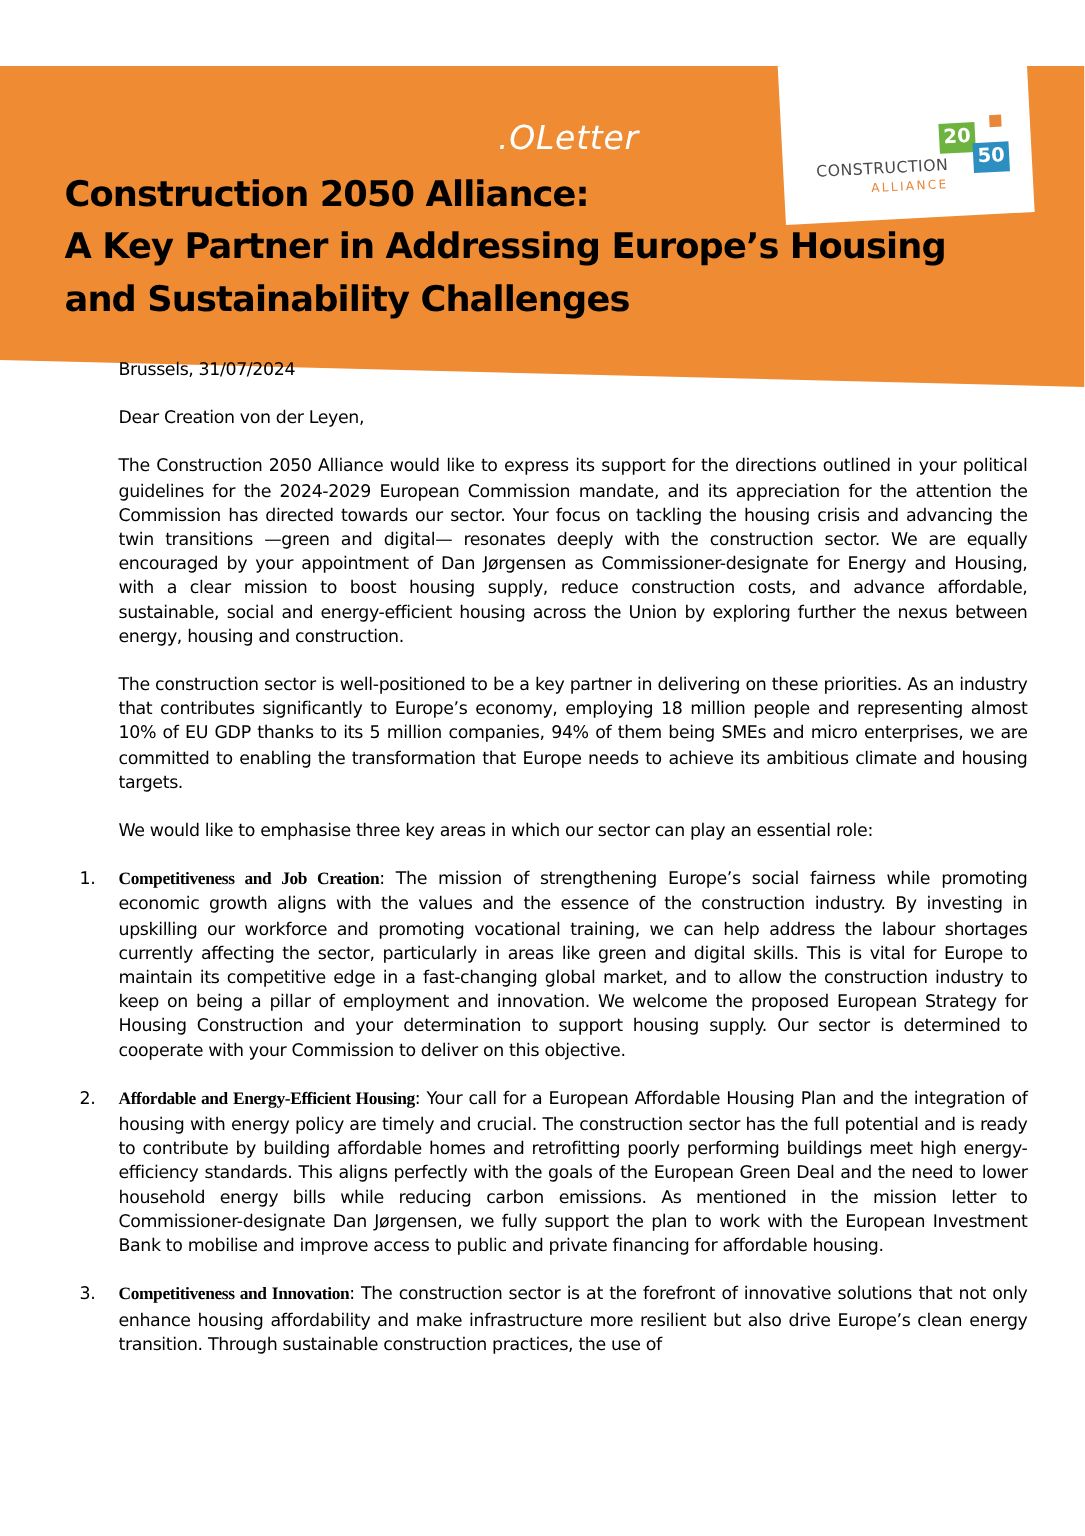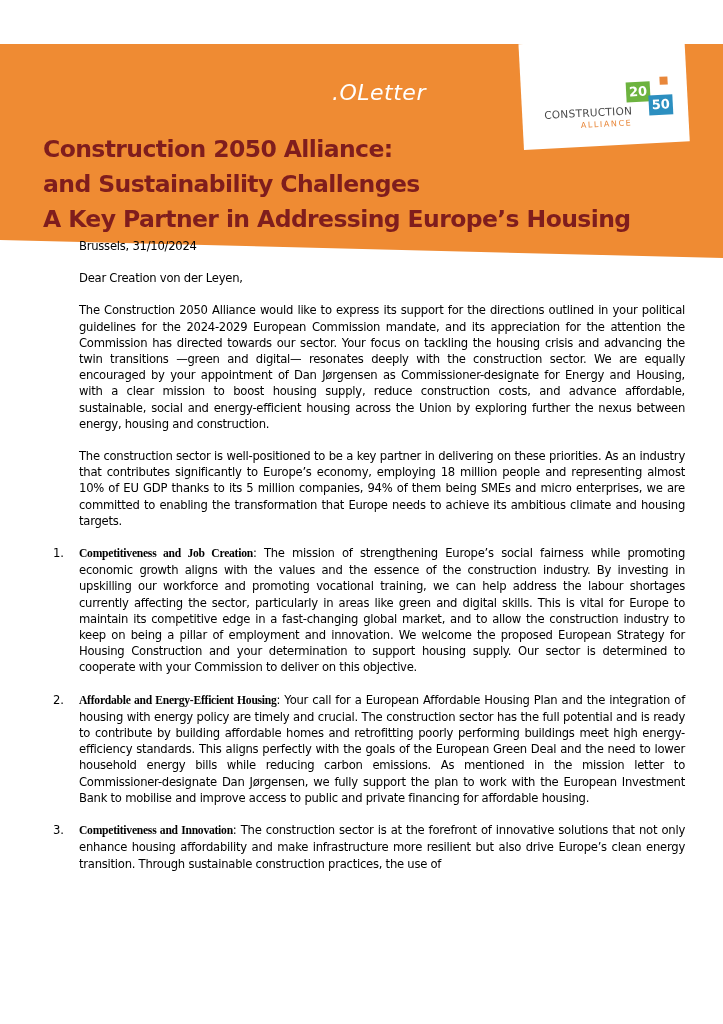--- a/index.html
+++ b/index.html
@@ -31,23 +31,23 @@
       color: #fff; font-size: 13px; font-weight: bold; line-height: 20px; text-align: center;
     }
     .logo-50 {
       position: absolute; left: 127px; top: 58px; width: 24px; height: 20px; background: #2c8fc0;
       color: #fff; font-size: 13px; font-weight: bold; line-height: 20px; text-align: center;
     }
     .logo-sq {
       position: absolute; left: 139px; top: 40px; width: 8px; height: 8px; background: #e8873a;
     }
     .title {
-      position: absolute; left: 43px; top: 88px; width: 640px;
+      position: absolute; left: 43px; top: 68px; width: 640px;
       font-family: "DejaVu Sans", sans-serif; font-weight: bold; font-size: 23.5px; line-height: 35px;
-      color: #7f1d1d; letter-spacing: -0.6px;
+      color: #000000; letter-spacing: -0.6px;
     }
     .content {
       position: absolute; left: 79px; top: 238px; width: 606px;
       font-family: "DejaVu Sans", sans-serif; font-size: 11.6px; line-height: 16.2px;
       text-align: justify; letter-spacing: -0.25px;
     }
     .content p { margin: 0 0 16px 0; }
     ol { margin: 0; padding: 0; list-style: none; }
     ol li { position: relative; margin: 0 0 16px 0; }
     ol li .num { position: absolute; left: -26px; top: 0; }
@@ -63,30 +63,31 @@
   <div class="oletter">.OLetter</div>
   <div class="logo-box">
     <div class="logo-sq"></div>
     <div class="logo-20">20</div>
     <div class="logo-50">50</div>
     <div class="logo-construction">CONSTRUCTION</div>
     <div class="logo-alliance">ALLIANCE</div>
   </div>
   <div class="title">
     <div>Construction 2050 Alliance:</div>
+    <div>A Key Partner in Addressing Europe’s Housing</div>
     <div>and Sustainability Challenges</div>
-    <div>A Key Partner in Addressing Europe’s Housing</div>
   </div>
 </div>
 
 <div class="content">
-  <p>Brussels, 31/10/2024</p>
+  <p>Brussels, 31/07/2024</p>
   <p>Dear Creation von der Leyen,</p>
   <p>The Construction 2050 Alliance would like to express its support for the directions outlined in your political guidelines for the 2024-2029 European Commission mandate, and its appreciation for the attention the Commission has directed towards our sector. Your focus on tackling the housing crisis and advancing the twin transitions —green and digital— resonates deeply with the construction sector. We are equally encouraged by your appointment of Dan Jørgensen as Commissioner-designate for Energy and Housing, with a clear mission to boost housing supply, reduce construction costs, and advance affordable, sustainable, social and energy-efficient housing across the Union by exploring further the nexus between energy, housing and construction.</p>
   <p>The construction sector is well-positioned to be a key partner in delivering on these priorities. As an industry that contributes significantly to Europe’s economy, employing 18 million people and representing almost 10% of EU GDP thanks to its 5 million companies, 94% of them being SMEs and micro enterprises, we are committed to enabling the transformation that Europe needs to achieve its ambitious climate and housing targets.</p>
+  <p>We would like to emphasise three key areas in which our sector can play an essential role:</p>
   <ol>
     <li>
       <span class="num">1.</span><b>Competitiveness and Job Creation</b><span>: The mission of strengthening Europe’s social fairness while promoting economic growth aligns with the values and the essence of the construction industry. By investing in upskilling our workforce and promoting vocational training, we can help address the labour shortages currently affecting the sector, particularly in areas like green and digital skills. This is vital for Europe to maintain its competitive edge in a fast-changing global market, and to allow the construction industry to keep on being a pillar of employment and innovation. We welcome the proposed European Strategy for Housing Construction and your determination to support housing supply. Our sector is determined to cooperate with your Commission to deliver on this objective.</span>
     </li>
     <li>
       <span class="num">2.</span><b>Affordable and Energy-Efficient Housing</b><span>: Your call for a European Affordable Housing Plan and the integration of housing with energy policy are timely and crucial. The construction sector has the full potential and is ready to contribute by building affordable homes and retrofitting poorly performing buildings meet high energy-efficiency standards. This aligns perfectly with the goals of the European Green Deal and the need to lower household energy bills while reducing carbon emissions. As mentioned in the mission letter to Commissioner-designate Dan Jørgensen, we fully support the plan to work with the European Investment Bank to mobilise and improve access to public and private financing for affordable housing.</span>
     </li>
     <li>
       <span class="num">3.</span><b>Competitiveness and Innovation</b><span>: The construction sector is at the forefront of innovative solutions that not only enhance housing affordability and make infrastructure more resilient but also drive Europe’s clean energy transition. Through sustainable construction practices, the use of</span>
     </li>

